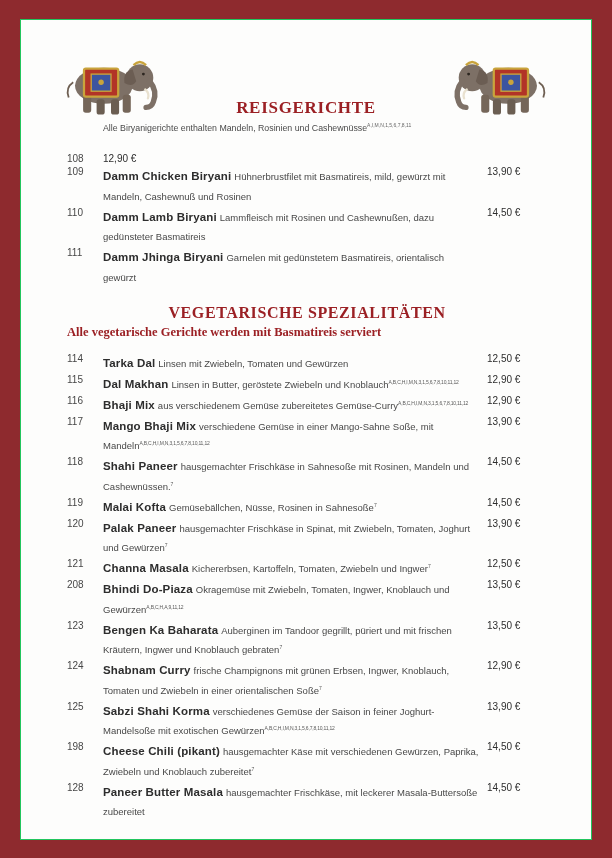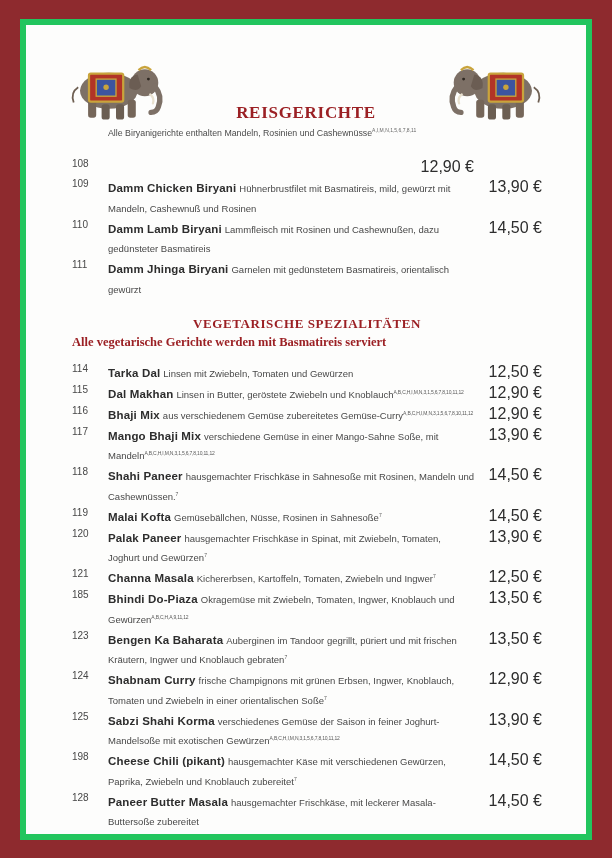--- a/index.html
+++ b/index.html
@@ -8,38 +8,38 @@
     background:#8e2a2e;
     box-sizing:border-box;
     padding:19px 20px 18px 20px;
     position:relative;
     font-family:"Liberation Sans",sans-serif;
   }
   .sheet{
     background:#fdfdfc;
     width:100%;height:100%;
     box-sizing:border-box;
-    border:6px solid #22c55e;
+    border:1px solid #22c55e;
     position:relative;
     overflow:hidden;
     color:#3f3f3f;
   }
   .elephant{position:absolute;top:26px;width:108px;height:76px;}
   .elephant.left{left:36px;}
   .elephant.right{right:36px;transform:scaleX(-1);}
   .h1{
     font-family:"Liberation Serif",serif;font-weight:bold;
     color:#9b2024;text-align:center;
     font-size:17px;letter-spacing:.7px;
     margin:78px 0 0 0;
   }
   .h2{
     font-family:"Liberation Serif",serif;font-weight:bold;
     color:#9b2024;text-align:center;
-    font-size:13px;letter-spacing:.6px;
+    font-size:16px;letter-spacing:.6px;
     margin:18px 0 0 0;
   }
   .sub{
     font-family:"Liberation Serif",serif;font-weight:bold;
     color:#9b2024;text-align:left;
     font-size:12.5px;margin:3px 0 0 0;
   }
   .menu{padding:0 44px 0 46px;}
   .note{
     font-size:8.8px;color:#4a4a4a;
@@ -52,21 +52,21 @@
     display:grid;
     grid-template-columns:28px 1fr 60px;
     column-gap:8px;
     margin-bottom:1.5px;
   }
   .num{font-size:10px;color:#474747;padding-top:1px;}
   .txt{line-height:1.22;}
   .nm{font-weight:bold;font-size:11.5px;color:#2d2d2d;margin-right:3px;letter-spacing:.15px;}
   .ds{font-size:9.5px;color:#484848;}
   .sp{font-size:5px;color:#5a5a5a;vertical-align:4px;letter-spacing:-.2px;}
-  .price{font-size:16px;color:#2d2d2d;text-align:right;white-space:nowrap;padding-top:1px;}
+  .price{font-size:10px;color:#2d2d2d;white-space:nowrap;padding-top:1px;}
 </style>
 </head>
 <body>
 
 <div class="page">
   <div class="sheet">
 
     <div class="elephant left">
       <svg viewBox="0 0 120 80" width="108" height="76" aria-hidden="true">
         <path d="M18 38 q-9 6 -5 17" stroke="#6e5f52" fill="none" stroke-width="2"></path>
@@ -182,21 +182,21 @@
     <span class="price">13,90 €</span>
   </div>
 
   <div class="row">
     <span class="num">121</span>
     <span class="txt"><span class="nm">Channa Masala</span><span class="ds">Kichererbsen, Kartoffeln, Tomaten, Zwiebeln und Ingwer</span><sup class="sp">7</sup><span class="ds"></span></span>
     <span class="price">12,50 €</span>
   </div>
 
   <div class="row">
-    <span class="num">185</span>
+    <span class="num">208</span>
     <span class="txt"><span class="nm">Bhindi Do-Piaza</span><span class="ds">Okragemüse mit Zwiebeln, Tomaten, Ingwer, Knoblauch und Gewürzen</span><sup class="sp">A,B,C,H,A,9,11,12</sup><span class="ds"></span></span>
     <span class="price">13,50 €</span>
   </div>
 
   <div class="row">
     <span class="num">123</span>
     <span class="txt"><span class="nm">Bengen Ka Baharata</span><span class="ds">Auberginen im Tandoor gegrillt, püriert und mit frischen Kräutern, Ingwer und Knoblauch gebraten</span><sup class="sp">7</sup><span class="ds"></span></span>
     <span class="price">13,50 €</span>
   </div>
 

